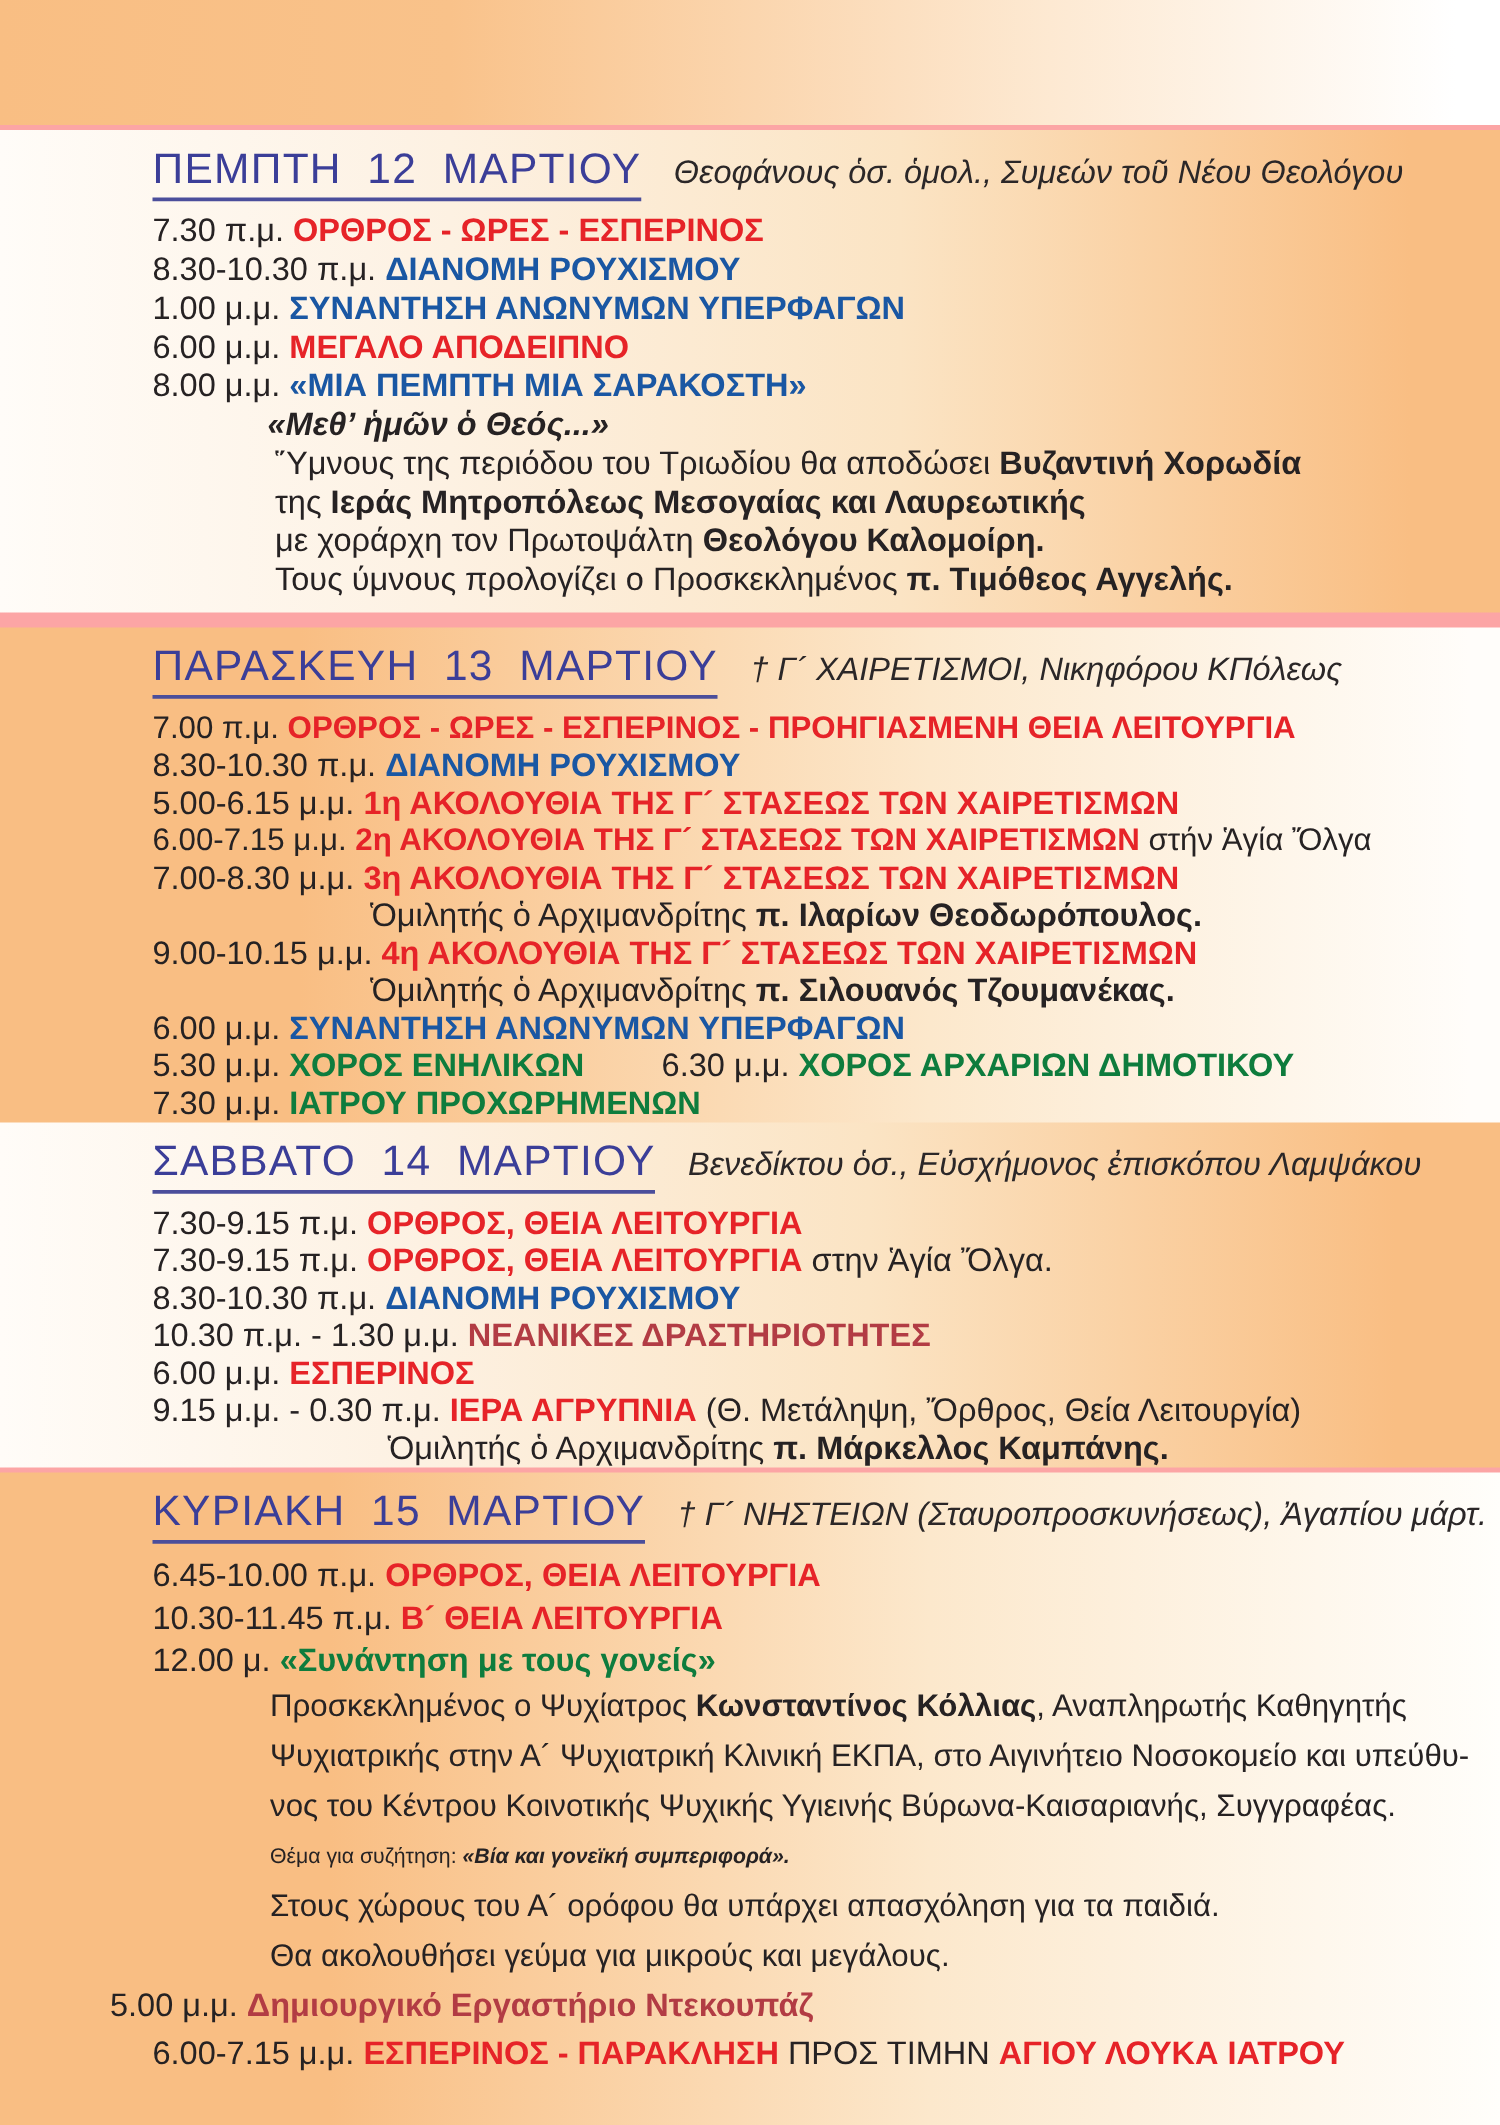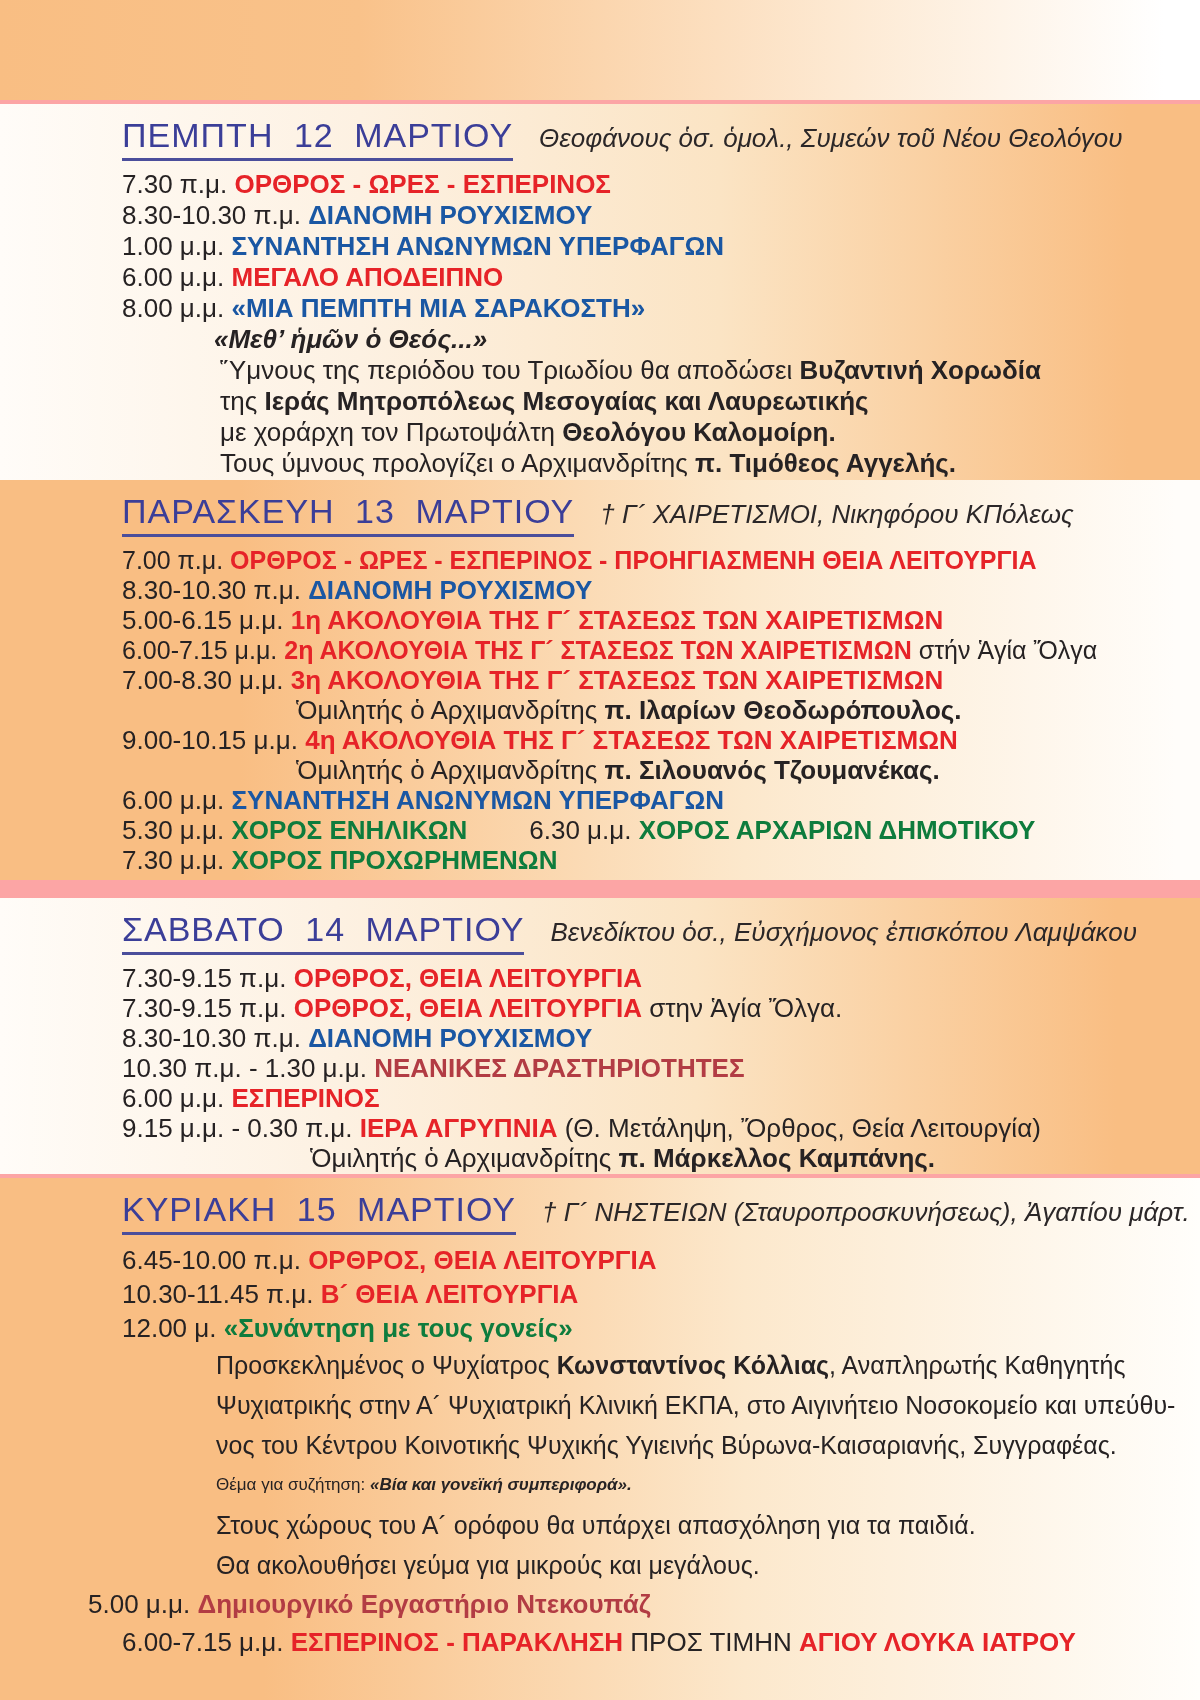--- a/index.html
+++ b/index.html
@@ -6,21 +6,21 @@
   .page{
     position:relative;width:1200px;height:1700px;margin:0 auto;
     background:#fca5a5;overflow:hidden;
     font-family:"Liberation Sans",sans-serif;color:#262223;
   }
   .band{position:absolute;left:0;width:100%;}
   .band-top{top:0;height:100px;
     background:linear-gradient(90deg,#F9BE83 0%,#F9C28A 30%,#FDE9D2 70%,#FFFFFF 97%);}
   .sec-thu{top:104px;height:386px;
     background:linear-gradient(90deg,#FFFCF8 0%,#FDF1E2 30%,#FBE4C4 60%,#F9BE83 94%);}
-  .sec-fri{top:480px;height:400px;
+  .sec-fri{top:502px;height:400px;
     background:linear-gradient(90deg,#F9BE83 0%,#F9BE83 20%,#FCE8CC 62%,#FFFDFA 98%);}
   .sec-sat{top:898px;height:276px;
     background:linear-gradient(90deg,#FFFCF8 0%,#FDF1E2 28%,#FBE4C4 58%,#F9BE83 93%);}
   .sec-sun{top:1178px;height:522px;
     background:linear-gradient(90deg,#F9BE83 0%,#F9BE83 22%,#FCE8CC 62%,#FFFEFB 100%);}
   .sec-header{display:flex;align-items:baseline;gap:26px;padding:14px 20px 8px 122px;white-space:nowrap;}
   .day-title{
     font-size:34px;color:#3B3E98;letter-spacing:1px;word-spacing:10px;
     border-bottom:3px solid #4B4E9B;padding-bottom:4px;line-height:1.05;flex:0 0 auto;
   }
@@ -42,41 +42,41 @@
     <div class="lines">
         <div class="line" style="height: 31px; line-height: 31px; padding-left: 122px;"><span style="color: rgb(38, 34, 35);">7.30 π.μ. </span><span style="color: rgb(230, 35, 40); font-weight: 700;">ΟΡΘΡΟΣ - ΩΡΕΣ - ΕΣΠΕΡΙΝΟΣ</span></div>
         <div class="line" style="height: 31px; line-height: 31px; padding-left: 122px;"><span style="color: rgb(38, 34, 35);">8.30-10.30 π.μ. </span><span style="color: rgb(26, 87, 163); font-weight: 700;">ΔΙΑΝΟΜΗ ΡΟΥΧΙΣΜΟΥ</span></div>
         <div class="line" style="height: 31px; line-height: 31px; padding-left: 122px;"><span style="color: rgb(38, 34, 35);">1.00 μ.μ. </span><span style="color: rgb(26, 87, 163); font-weight: 700;">ΣΥΝΑΝΤΗΣΗ ΑΝΩΝΥΜΩΝ ΥΠΕΡΦΑΓΩΝ</span></div>
         <div class="line" style="height: 31px; line-height: 31px; padding-left: 122px;"><span style="color: rgb(38, 34, 35);">6.00 μ.μ. </span><span style="color: rgb(230, 35, 40); font-weight: 700;">ΜΕΓΑΛΟ ΑΠΟΔΕΙΠΝΟ</span></div>
         <div class="line" style="height: 31px; line-height: 31px; padding-left: 122px;"><span style="color: rgb(38, 34, 35); margin-top: 19px;">8.00 μ.μ. </span><span style="color: rgb(26, 87, 163); font-weight: 700;">«ΜΙΑ ΠΕΜΠΤΗ ΜΙΑ ΣΑΡΑΚΟΣΤΗ»</span></div>
         <div class="line" style="height: 31px; line-height: 31px; padding-left: 214px;"><span style="color: rgb(38, 34, 35); font-weight: 700; font-style: italic;">«Μεθ’ ἡμῶν ὁ Θεός...»</span></div>
         <div class="line" style="height: 31px; line-height: 31px; padding-left: 220px;"><span style="color: rgb(38, 34, 35);">Ὕμνους της περιόδου του Τριωδίου θα αποδώσει </span><span style="color: rgb(38, 34, 35); font-weight: 700;">Βυζαντινή Χορωδία</span></div>
         <div class="line" style="height: 31px; line-height: 31px; padding-left: 220px;"><span style="color: rgb(38, 34, 35);">της </span><span style="color: rgb(38, 34, 35); font-weight: 700;">Ιεράς Μητροπόλεως Μεσογαίας και Λαυρεωτικής</span></div>
         <div class="line" style="height: 31px; line-height: 31px; padding-left: 220px;"><span style="color: rgb(38, 34, 35);">με χοράρχη τον Πρωτοψάλτη </span><span style="color: rgb(38, 34, 35); font-weight: 700;">Θεολόγου Καλομοίρη.</span></div>
-        <div class="line" style="height: 31px; line-height: 31px; padding-left: 220px;"><span style="color: rgb(38, 34, 35);">Τους ύμνους προλογίζει ο Αρχιμανδρίτης </span><span style="color: rgb(38, 34, 35); font-weight: 700;">π. Τιμόθεος Αγγελής.</span></div>
+        <div class="line" style="height: 31px; line-height: 31px; padding-left: 220px;"><span style="color: rgb(38, 34, 35);">Τους ύμνους προλογίζει ο Προσκεκλημένος </span><span style="color: rgb(38, 34, 35); font-weight: 700;">π. Τιμόθεος Αγγελής.</span></div>
       </div>
   </div>
 
   <div class="band sec-fri">
     <div class="sec-header">
       <span class="day-title">ΠΑΡΑΣΚΕΥΗ 13 ΜΑΡΤΙΟΥ</span>
       <span class="day-subtitle">† Γ´ ΧΑΙΡΕΤΙΣΜΟΙ, Νικηφόρου ΚΠόλεως</span>
     </div>
     <div class="lines">
         <div class="line" style="height: 30px; line-height: 30px; padding-left: 122px; font-size: 25px;"><span style="color: rgb(38, 34, 35);">7.00 π.μ. </span><span style="color: rgb(230, 35, 40); font-weight: 700;">ΟΡΘΡΟΣ - ΩΡΕΣ - ΕΣΠΕΡΙΝΟΣ - ΠΡΟΗΓΙΑΣΜΕΝΗ ΘΕΙΑ ΛΕΙΤΟΥΡΓΙΑ</span></div>
         <div class="line" style="height: 30px; line-height: 30px; padding-left: 122px;"><span style="color: rgb(38, 34, 35);">8.30-10.30 π.μ. </span><span style="color: rgb(26, 87, 163); font-weight: 700;">ΔΙΑΝΟΜΗ ΡΟΥΧΙΣΜΟΥ</span></div>
         <div class="line" style="height: 30px; line-height: 30px; padding-left: 122px;"><span style="color: rgb(38, 34, 35);">5.00-6.15 μ.μ. </span><span style="color: rgb(230, 35, 40); font-weight: 700;">1η ΑΚΟΛΟΥΘΙΑ ΤΗΣ Γ´ ΣΤΑΣΕΩΣ ΤΩΝ ΧΑΙΡΕΤΙΣΜΩΝ</span></div>
         <div class="line" style="height: 30px; line-height: 30px; padding-left: 122px; font-size: 25px;"><span style="color: rgb(38, 34, 35);">6.00-7.15 μ.μ. </span><span style="color: rgb(230, 35, 40); font-weight: 700;">2η ΑΚΟΛΟΥΘΙΑ ΤΗΣ Γ´ ΣΤΑΣΕΩΣ ΤΩΝ ΧΑΙΡΕΤΙΣΜΩΝ</span><span style="color: rgb(38, 34, 35);"> στήν Ἁγία Ὄλγα</span></div>
         <div class="line" style="height: 30px; line-height: 30px; padding-left: 122px;"><span style="color: rgb(38, 34, 35);">7.00-8.30 μ.μ. </span><span style="color: rgb(230, 35, 40); font-weight: 700;">3η ΑΚΟΛΟΥΘΙΑ ΤΗΣ Γ´ ΣΤΑΣΕΩΣ ΤΩΝ ΧΑΙΡΕΤΙΣΜΩΝ</span></div>
         <div class="line" style="height: 30px; line-height: 30px; padding-left: 296px;"><span style="color: rgb(38, 34, 35);">Ὁμιλητής ὁ Αρχιμανδρίτης </span><span style="color: rgb(38, 34, 35); font-weight: 700;">π. Ιλαρίων Θεοδωρόπουλος.</span></div>
         <div class="line" style="height: 30px; line-height: 30px; padding-left: 122px;"><span style="color: rgb(38, 34, 35);">9.00-10.15 μ.μ. </span><span style="color: rgb(230, 35, 40); font-weight: 700;">4η ΑΚΟΛΟΥΘΙΑ ΤΗΣ Γ´ ΣΤΑΣΕΩΣ ΤΩΝ ΧΑΙΡΕΤΙΣΜΩΝ</span></div>
         <div class="line" style="height: 30px; line-height: 30px; padding-left: 296px;"><span style="color: rgb(38, 34, 35);">Ὁμιλητής ὁ Αρχιμανδρίτης </span><span style="color: rgb(38, 34, 35); font-weight: 700;">π. Σιλουανός Τζουμανέκας.</span></div>
         <div class="line" style="height: 30px; line-height: 30px; padding-left: 122px;"><span style="color: rgb(38, 34, 35);">6.00 μ.μ. </span><span style="color: rgb(26, 87, 163); font-weight: 700;">ΣΥΝΑΝΤΗΣΗ ΑΝΩΝΥΜΩΝ ΥΠΕΡΦΑΓΩΝ</span></div>
         <div class="line" style="height: 30px; line-height: 30px; padding-left: 122px;"><span style="color: rgb(38, 34, 35);">5.30 μ.μ. </span><span style="color: rgb(14, 124, 61); font-weight: 700;">ΧΟΡΟΣ ΕΝΗΛΙΚΩΝ</span><span style="color: rgb(38, 34, 35); margin-left: 62px;">6.30 μ.μ. </span><span style="color: rgb(14, 124, 61); font-weight: 700;">ΧΟΡΟΣ ΑΡΧΑΡΙΩΝ ΔΗΜΟΤΙΚΟΥ</span></div>
-        <div class="line" style="height: 30px; line-height: 30px; padding-left: 122px;"><span style="color: rgb(38, 34, 35);">7.30 μ.μ. </span><span style="color: rgb(14, 124, 61); font-weight: 700;">ΧΟΡΟΣ ΠΡΟΧΩΡΗΜΕΝΩΝ</span></div>
+        <div class="line" style="height: 30px; line-height: 30px; padding-left: 122px;"><span style="color: rgb(38, 34, 35);">7.30 μ.μ. </span><span style="color: rgb(14, 124, 61); font-weight: 700;">ΙΑΤΡΟΥ ΠΡΟΧΩΡΗΜΕΝΩΝ</span></div>
       </div>
   </div>
 
   <div class="band sec-sat">
     <div class="sec-header">
       <span class="day-title">ΣΑΒΒΑΤΟ 14 ΜΑΡΤΙΟΥ</span>
       <span class="day-subtitle">Βενεδίκτου ὁσ., Εὐσχήμονος ἐπισκόπου Λαμψάκου</span>
     </div>
     <div class="lines">
         <div class="line" style="height: 30px; line-height: 30px; padding-left: 122px;"><span style="color: rgb(38, 34, 35);">7.30-9.15 π.μ. </span><span style="color: rgb(230, 35, 40); font-weight: 700;">ΟΡΘΡΟΣ, ΘΕΙΑ ΛΕΙΤΟΥΡΓΙΑ</span></div>

